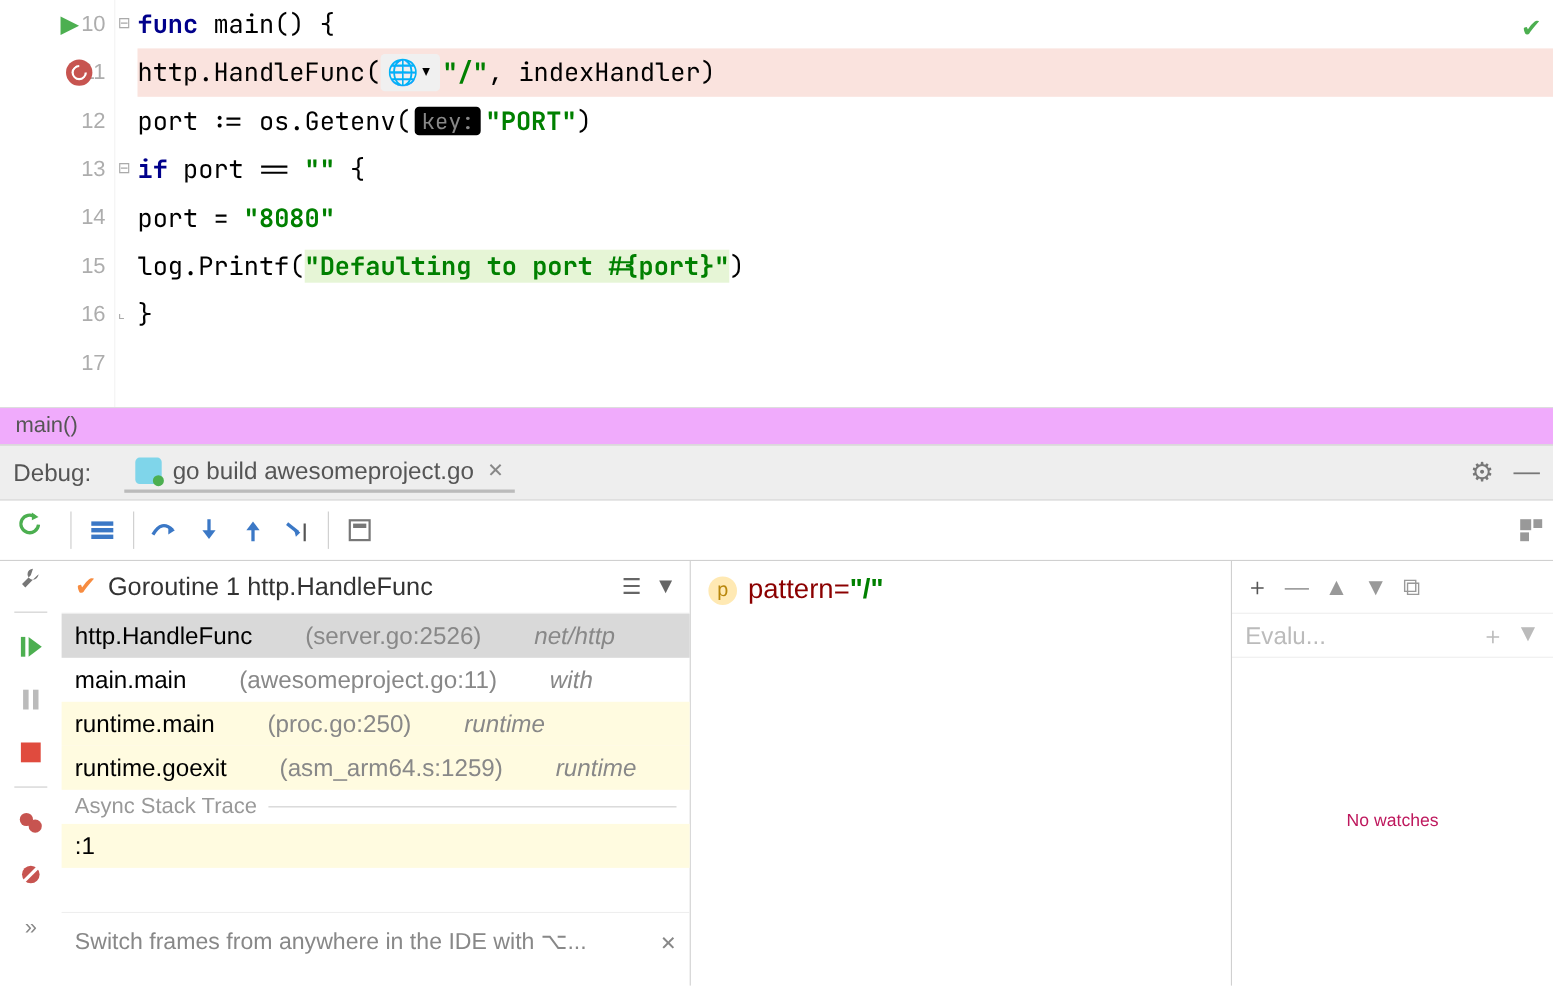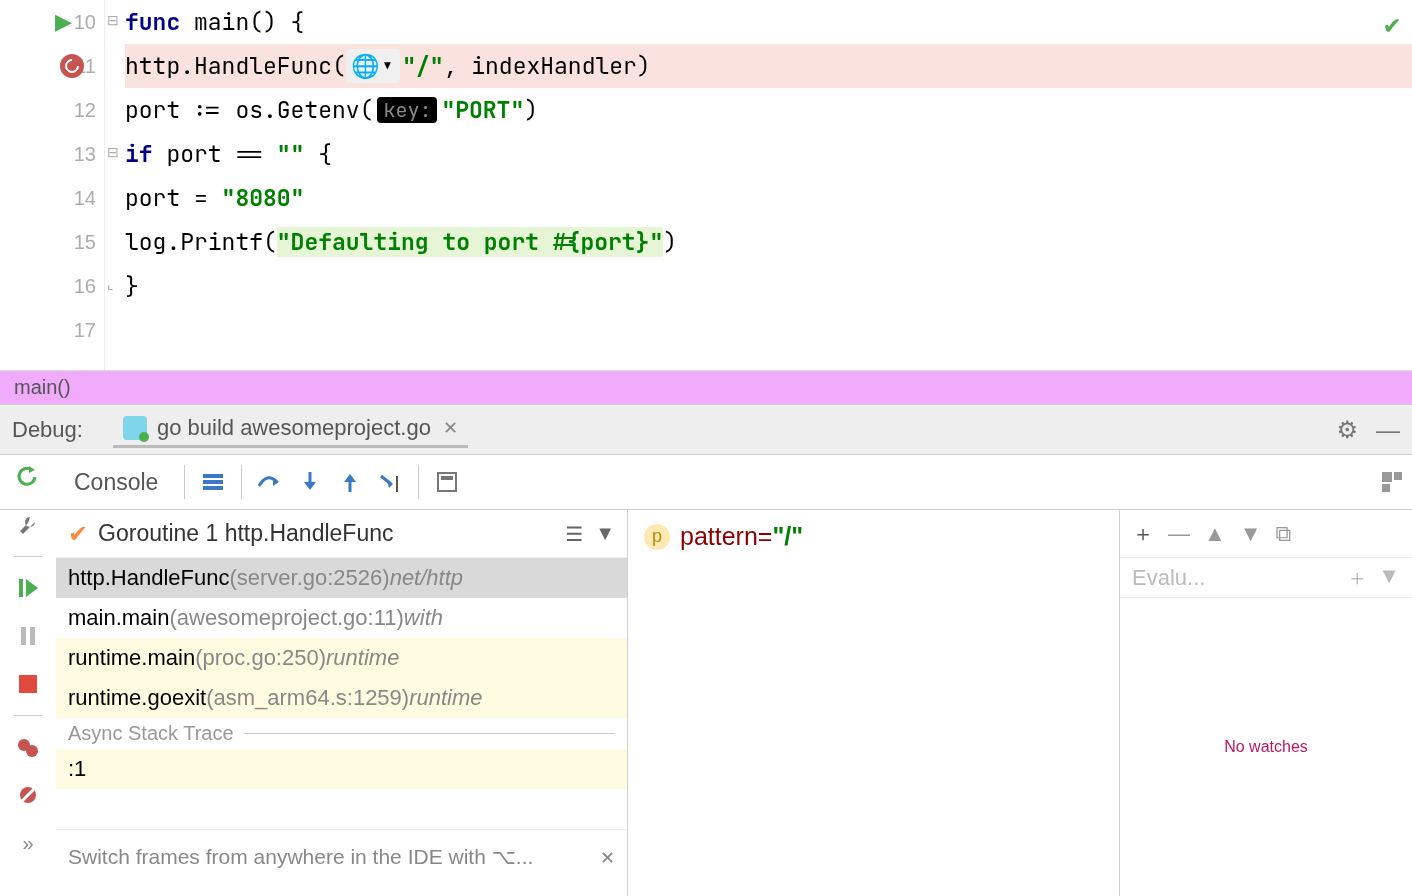--- a/index.html
+++ b/index.html
@@ -50,21 +50,21 @@
 .step-btn { width:40px; height:40px; display:flex; align-items:center; justify-content:center; cursor:pointer; }
 .sep { width:1px; height:34px; background:#ccc; margin:0 8px; }
 
 
 .panels { position:absolute; top:510px; left:56px; right:0; bottom:0; display:flex; }
 .frames-panel { width:572px; border-right:1px solid #d0d0d0; display:flex; flex-direction:column; }
 .frames-header { height:48px; display:flex; align-items:center; padding:0 12px; border-bottom:1px solid #eee; }
 .orange-check { color:#f78c40; font-size:24px; margin-right:10px; }
 .frames-title { font-size:23px; color:#333; flex:1; }
 .tb-icon { color:#666; margin-left:12px; cursor:pointer; font-size:20px; }
-.frame-row { height:40px; display:flex; align-items:center; padding:0 12px; font-size:22px; cursor:pointer; }
+.frame-row { height:40px; display:flex; align-items:center; padding:0 12px; font-size:22px; cursor:pointer;gap:48px; }
 .frame-row.sel { background:#d9d9d9; }
 .frame-row.yel { background:#fffbe0; }
 .frame-loc { color:#888; }
 .frame-pkg { color:#888; font-style:italic; }
 .async-sep { display:flex; align-items:center; padding:4px 12px; color:#999; font-size:20px; }
 .async-sep .line { flex:1; height:1px; background:#ccc; margin-left:10px; }
 .tip-row { height:40px; display:flex; align-items:flex-end; padding:0 12px; color:#888; font-size:21px; border-top:1px solid #eee; }
 .tip-row .close-x { margin-left:auto; }
 
 .vars-panel { flex:1; border-right:1px solid #d0d0d0; padding:12px 16px; }
@@ -144,21 +144,20 @@
     <span class="close-x">✕</span>
   </div>
   <div class="debug-bar-right">
     <span class="gear-icon">⚙</span>
     <span class="minimize-icon">—</span>
   </div>
 </div>
 
 <div class="tool-row">
   <div style="width:56px"></div>
-  <div class="tab-btn">Console</div>
   <div class="sep"></div>
   <div class="step-btn">
       <svg width="24" height="24">
         <rect x="2" y="4" width="20" height="4" fill="#3b78c6"></rect>
         <rect x="2" y="10" width="20" height="4" fill="#3b78c6"></rect>
         <rect x="2" y="16" width="20" height="4" fill="#3b78c6"></rect>
       </svg>
     </div>
   <div class="sep"></div>
   <div class="step-btn">

